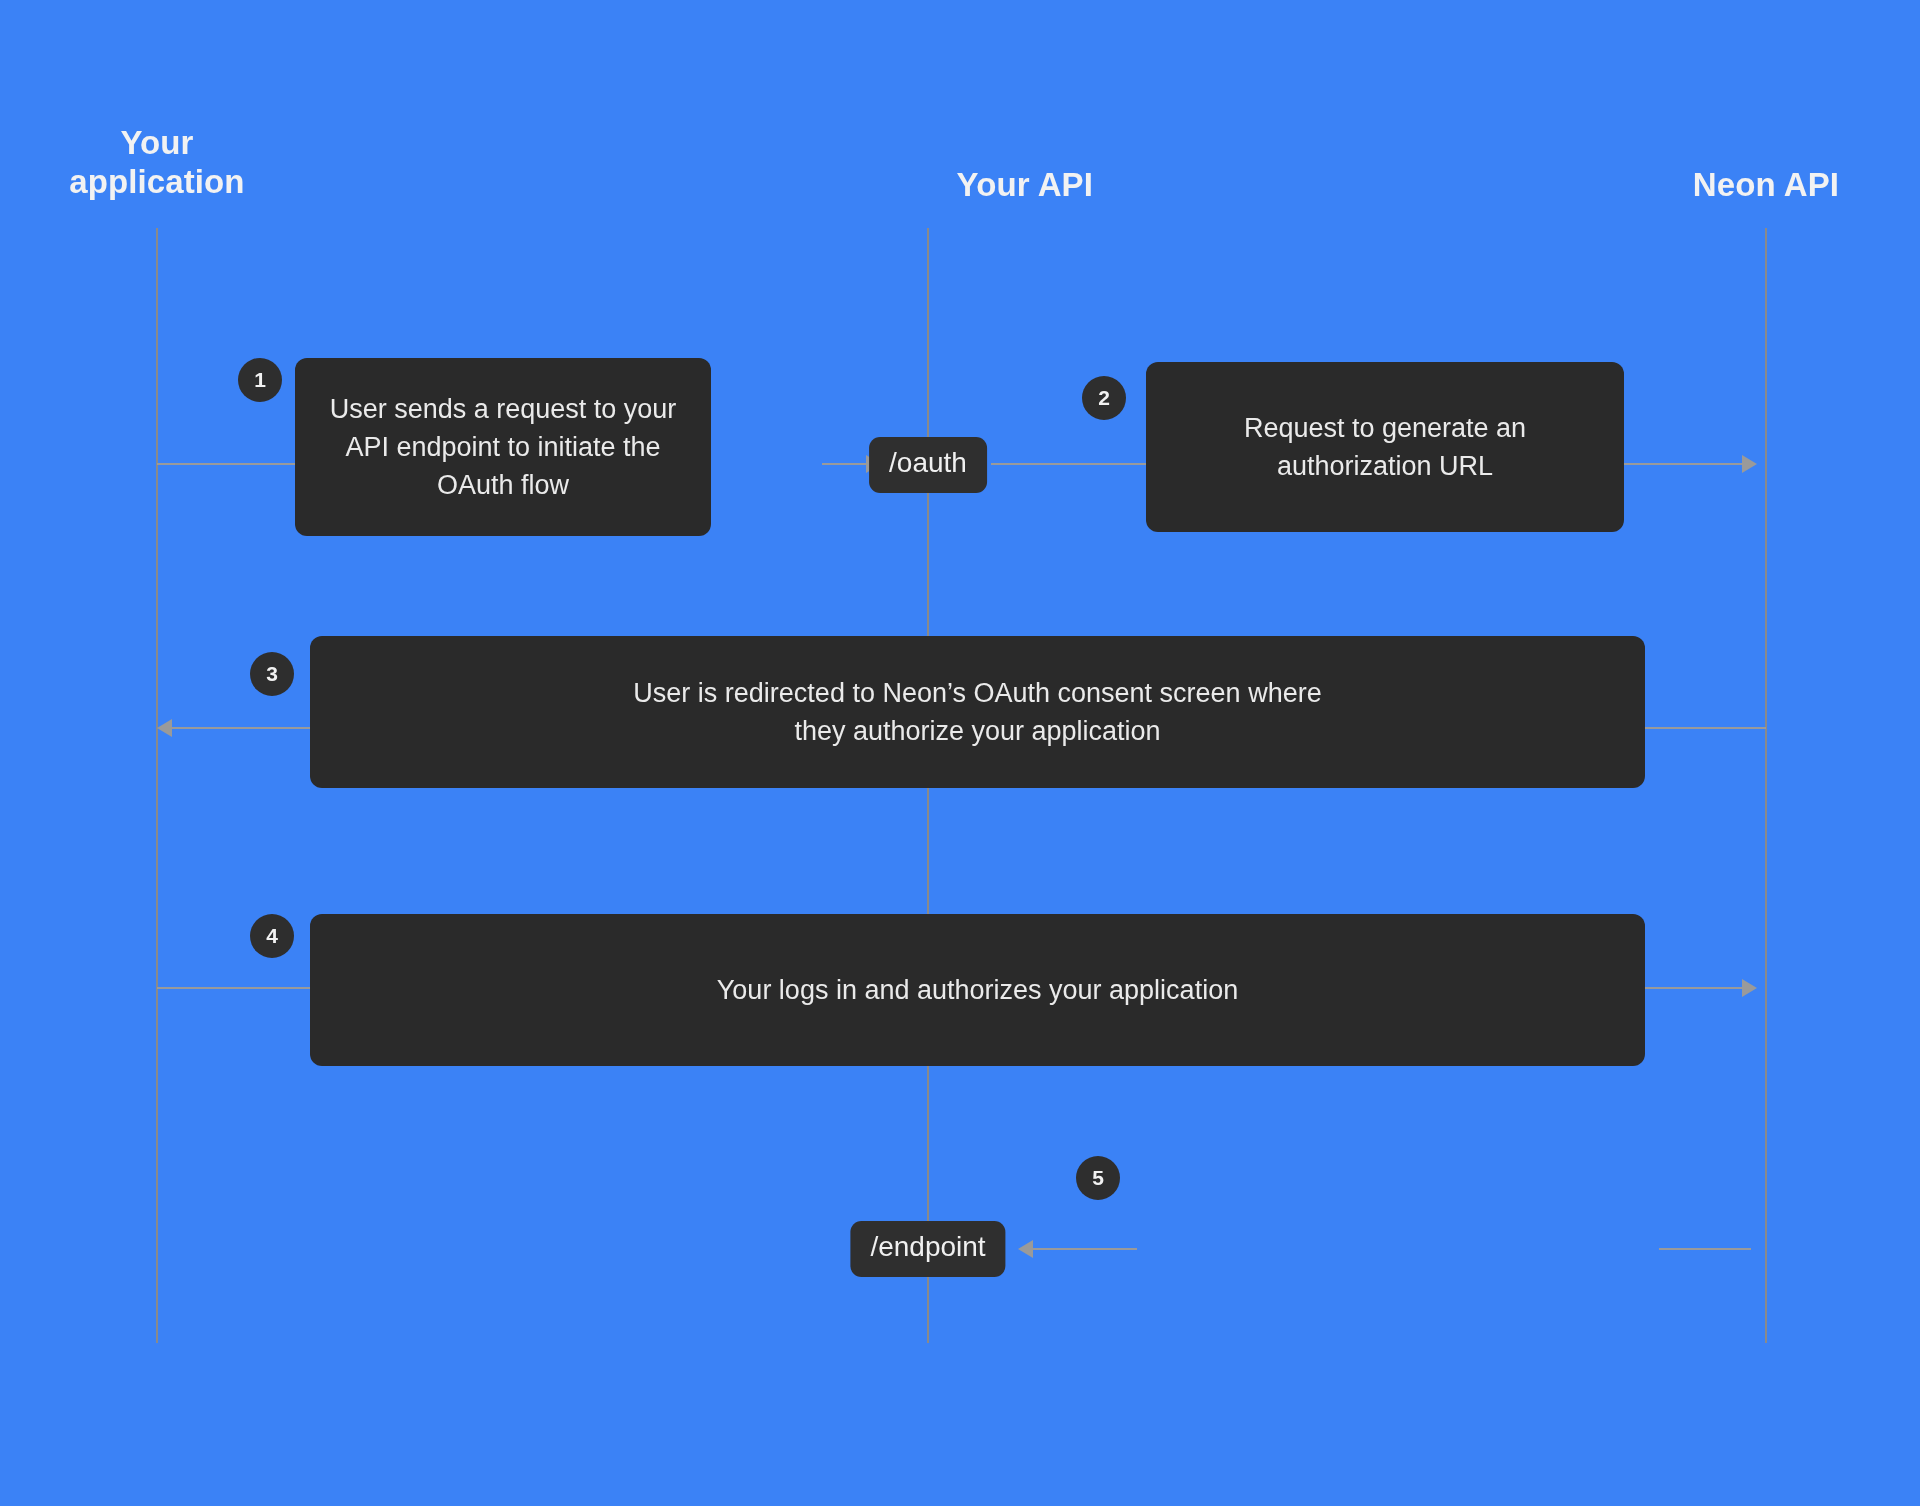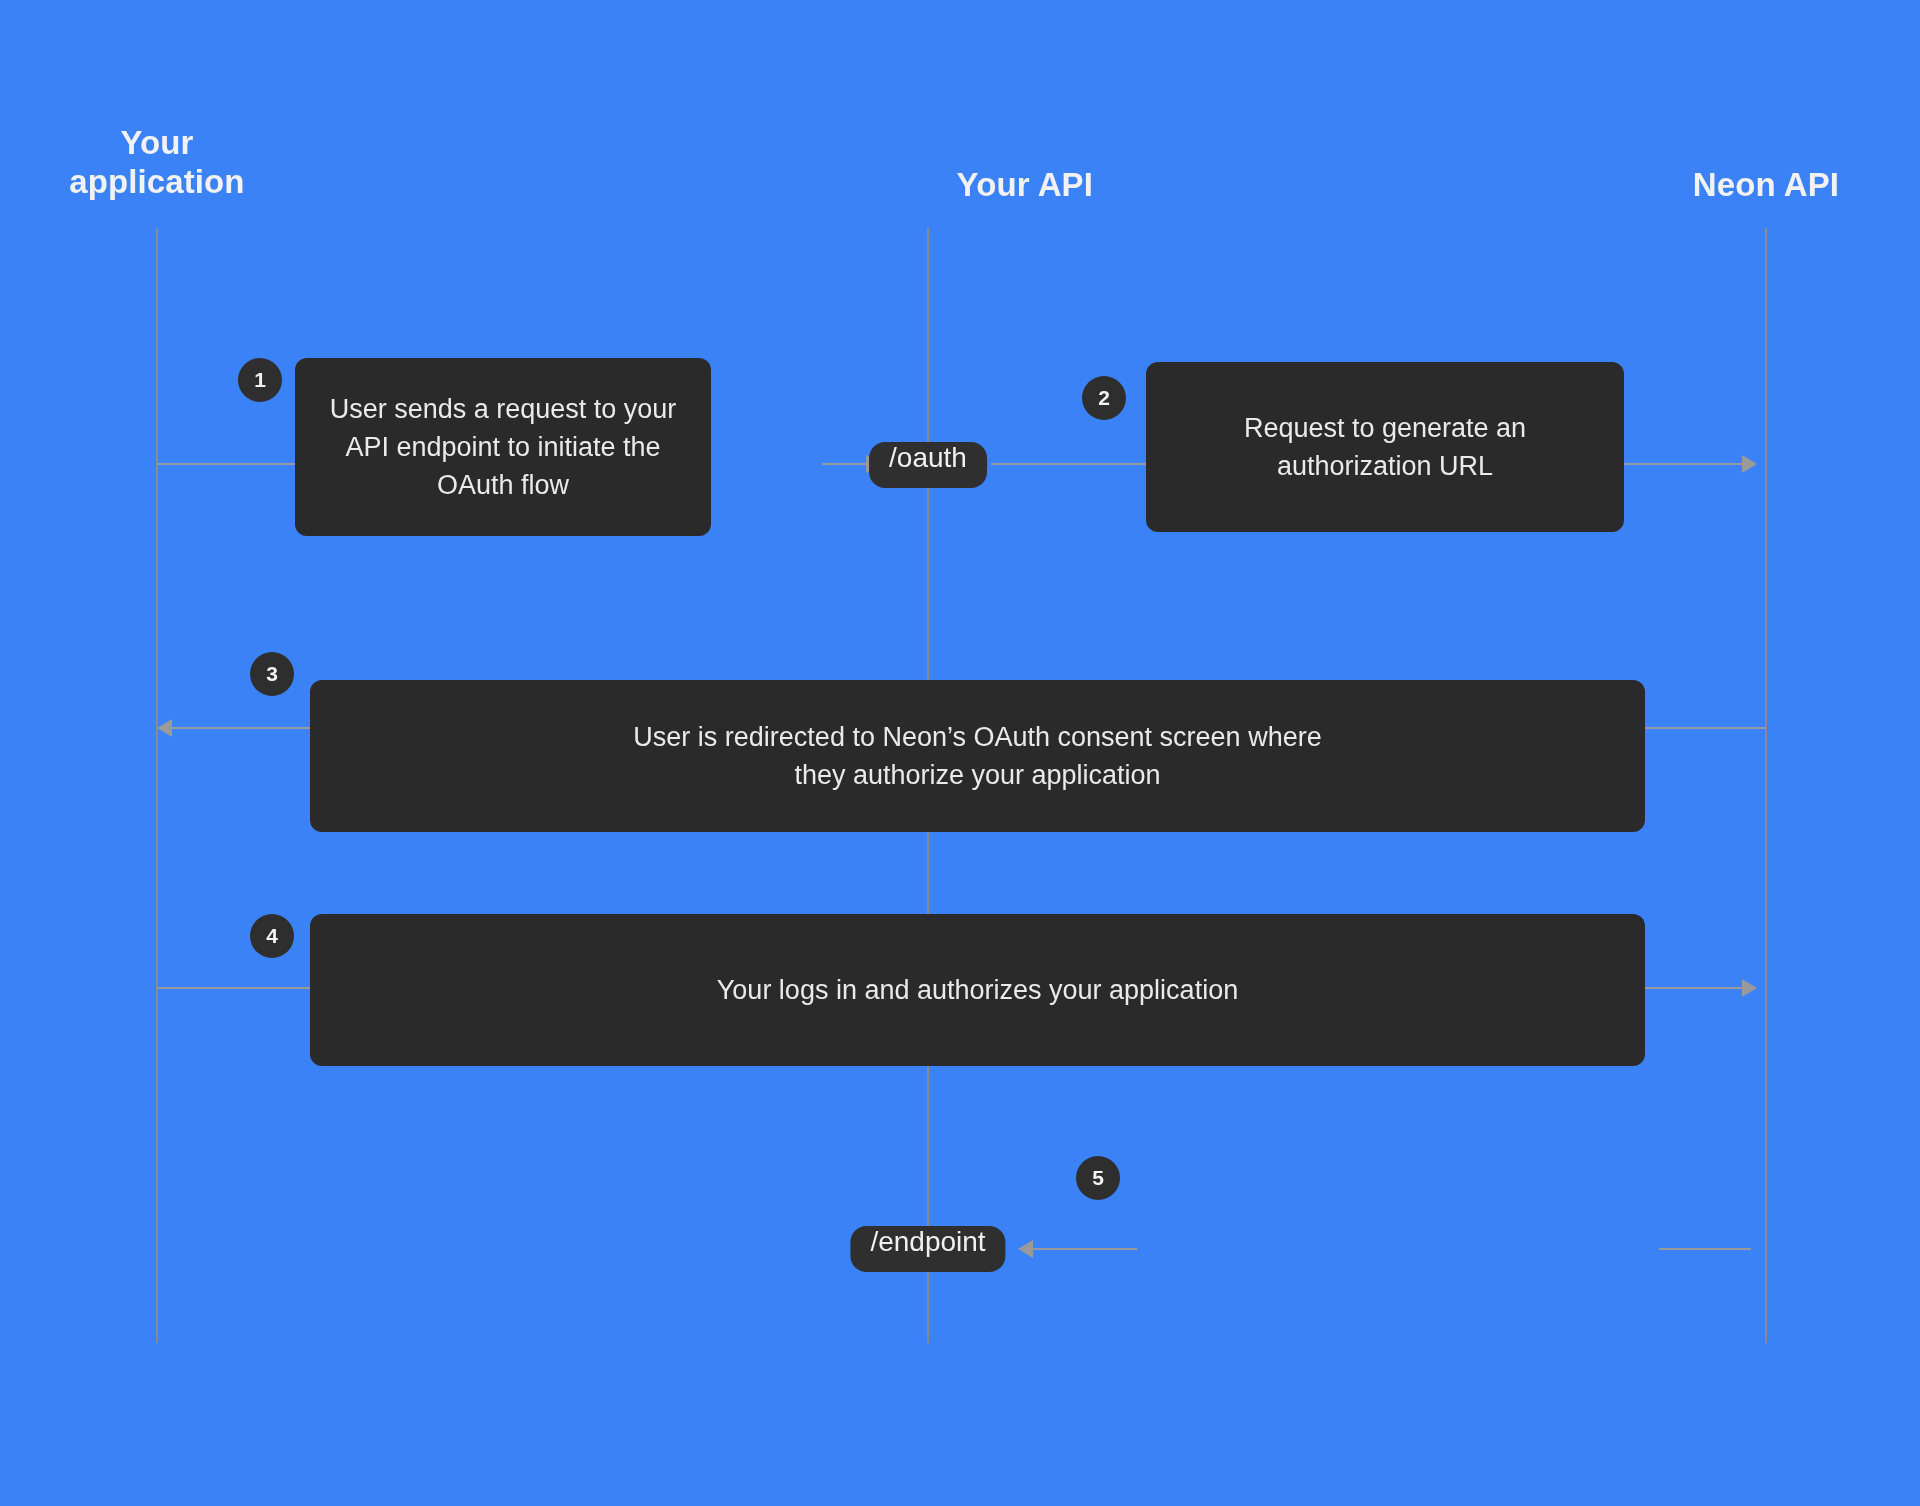--- a/index.html
+++ b/index.html
@@ -72,25 +72,25 @@
     display: flex;
     align-items: center;
     justify-content: center;
     box-sizing: border-box;
   }
 
   
   .pill {
     position: absolute;
     background: #2f2f2f;
-    border-radius: 16px;
+    border-radius: 11px;
     color: #f0f0f0;
     font-size: 28px;
     line-height: 1;
-    padding: 2px 20px 16px 20px;
+    padding: 12px 20px 16px 20px;
     white-space: nowrap;
     transform: translate(-50%, -50%);
     box-sizing: border-box;
   }
 
   
   .conn {
     position: absolute;
     height: 2px;
     background: #9a9a9a;
@@ -143,21 +143,21 @@
     <span class="msgtext">Request to generate an
 authorization URL</span>
   </div>
 
   <div class="conn" style="left:1624px; top:463px; width:120px;"></div>
   <div class="arrowhead arrow-right" style="left:1742px; top:455px;"></div>
 
   <div class="conn" style="left:170px; top:727px; width:140px;"></div>
   <div class="arrowhead arrow-left" style="left:157px; top:719px;"></div>
   <div class="badge" style="left:250px; top:652px;">3</div>
-  <div class="msgbox" style="left:310px; top:680px; width:1335px; height:152px;">
+  <div class="msgbox" style="left:310px; top:636px; width:1335px; height:152px;">
     <span class="msgtext">User is redirected to Neon’s OAuth consent screen where
 they authorize your application</span>
   </div>
 
   <div class="conn" style="left:1645px; top:727px; width:121px;"></div>
 
   <div class="conn" style="left:157px; top:987px; width:153px;"></div>
   <div class="badge" style="left:250px; top:914px;">4</div>
   <div class="msgbox" style="left:310px; top:914px; width:1335px; height:152px;">
     <span class="msgtext">Your logs in and authorizes your application</span>

